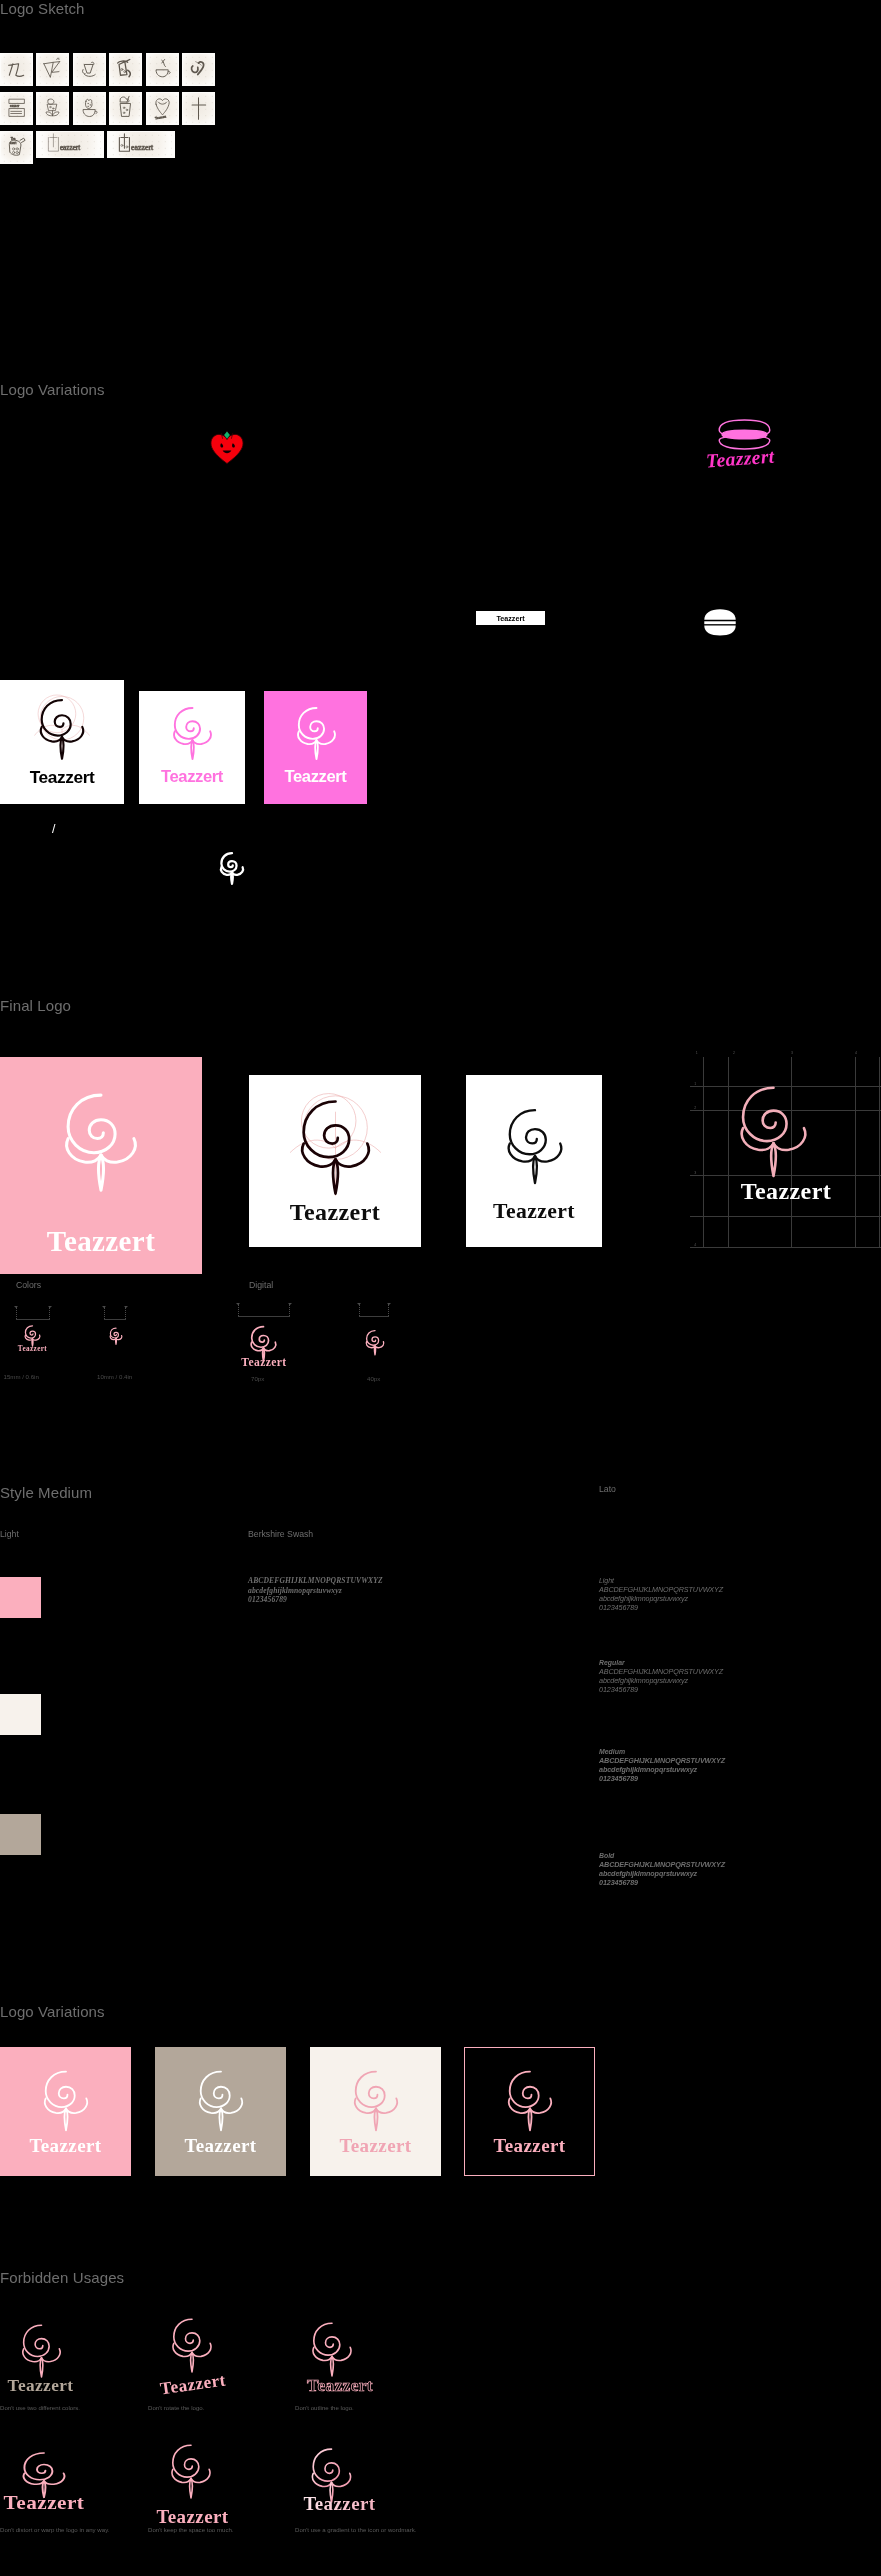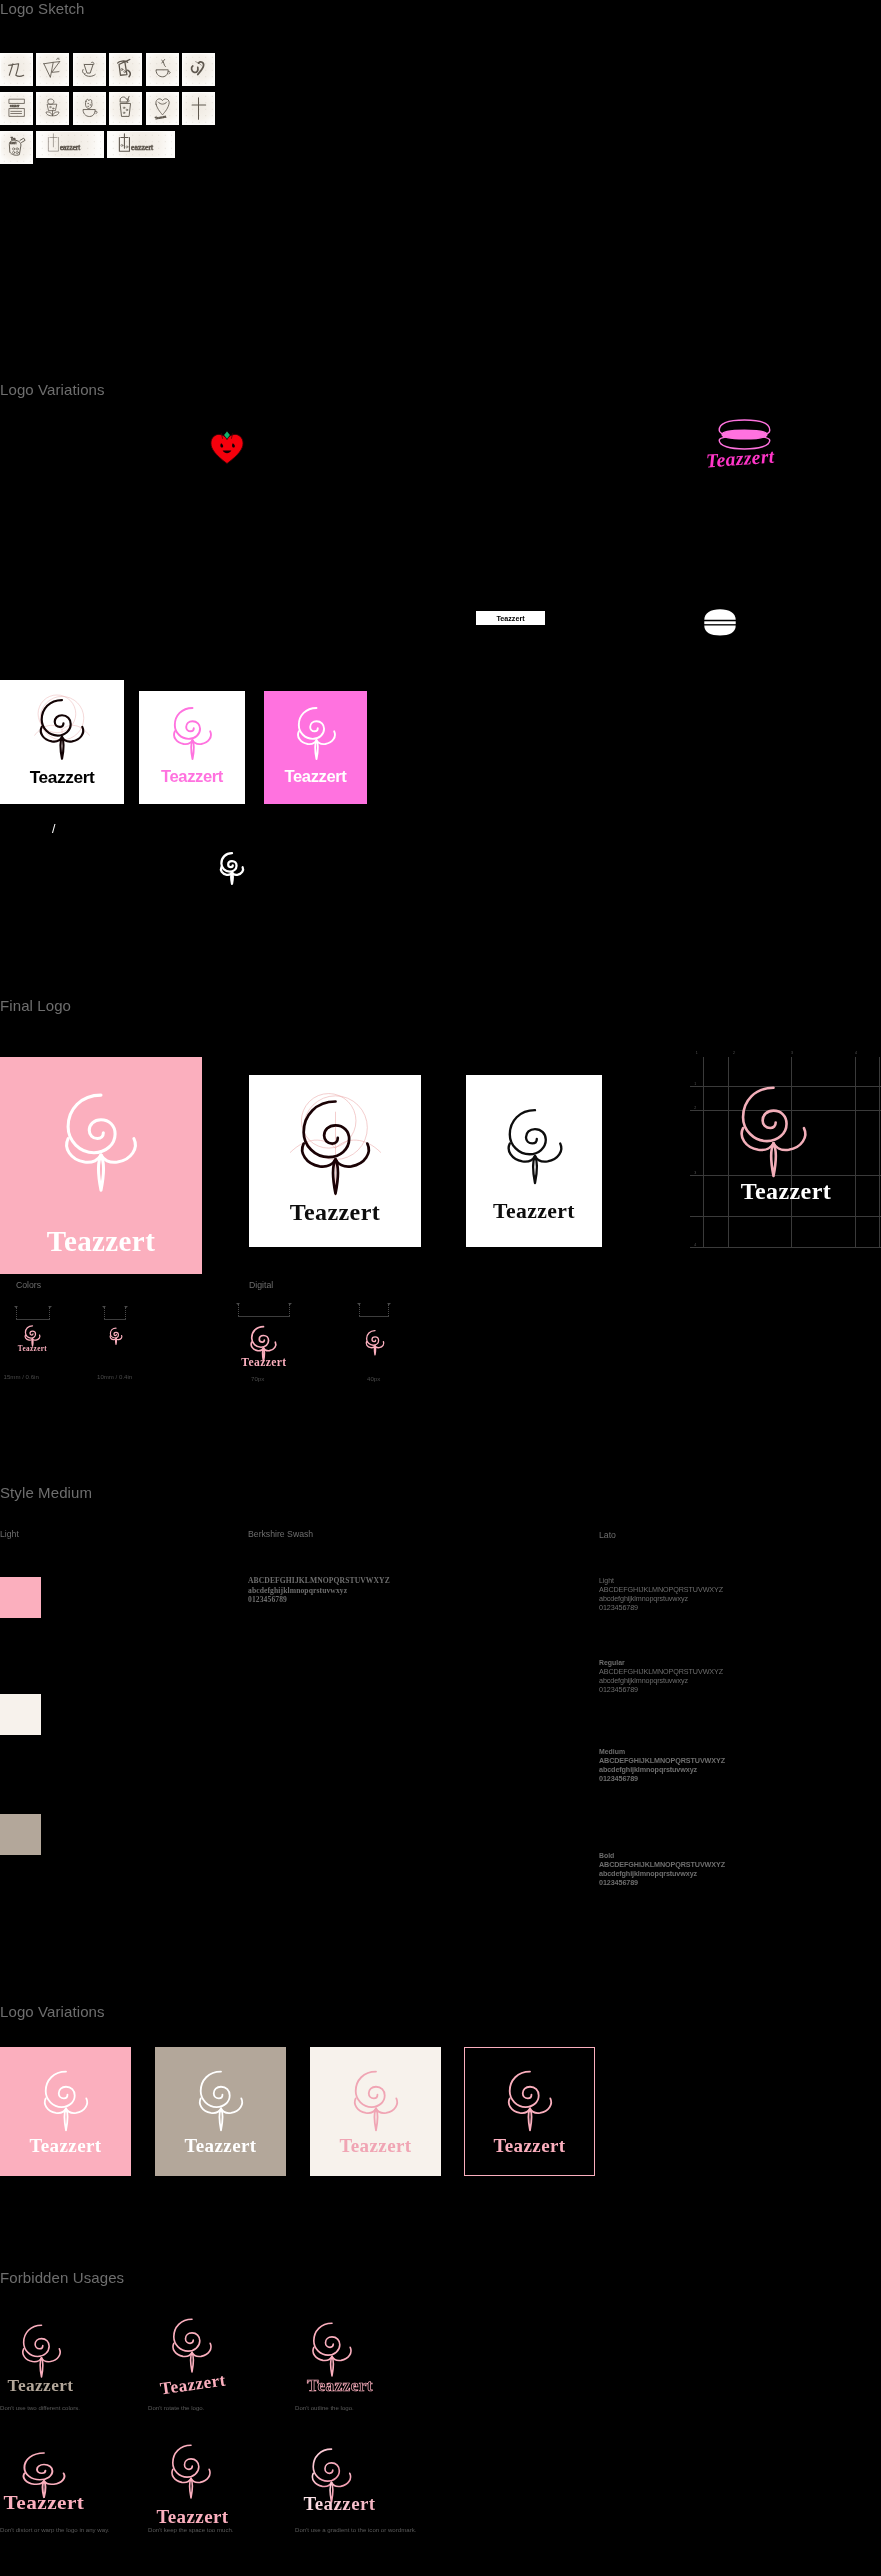--- a/index.html
+++ b/index.html
@@ -73,21 +73,21 @@
   }
   .latoword {
     font-family: "Liberation Sans", sans-serif;
     font-weight: 700;
     letter-spacing: -0.4px;
   }
 
   .swatch { position: absolute; }
   .card { position: absolute; }
 
-  .typespec { position: absolute; color: #6e6e6e; }
+  .typespec { position: absolute; color: #6e6e6e; font-style: italic; }
   .typespec .wt { font-size: 6.9px; margin-bottom: 0.7px; }
   .typespec .ln { font-size: 7.2px; line-height: 1.28; letter-spacing: -0.1px; }
   .typespec.bs .ln { font-family: "Liberation Serif", serif; font-weight: 700; font-size: 7.6px; letter-spacing: 0.1px;}
 
   .dimline { position: absolute; }
   .dimline .bar { position: absolute; left: 0; right: 0; bottom: 0; height: 0.7px; background: #3d3d3d; }
   .dimline .tick { position: absolute; top: 0; bottom: 0; width: 0.7px; border-left: 0.7px dotted #4a4a4a; }
   .dimline .tick.l { left: 0; } .dimline .tick.r { right: 0; }
   .dimline .arw { position: absolute; top: -0.7px; width: 0; height: 0;
     border-left: 2.2px solid transparent; border-right: 2.2px solid transparent; border-top: 2.9px solid #4a4a4a; }
@@ -537,21 +537,21 @@
   <div class="swatch" style="left:0;top:1694px;width:41px;height:41px;background:#F7F2EC;"></div>
   <div class="swatch" style="left:0;top:1814px;width:41px;height:41px;background:#B3A79A;"></div>
 
   <div class="sub-label" style="left:248px;top:1529px;">Berkshire Swash</div>
   <div class="typespec bs" style="left:248px;top:1576px;width:289px;">
     <div class="ln">ABCDEFGHIJKLMNOPQRSTUVWXYZ</div>
     <div class="ln">abcdefghijklmnopqrstuvwxyz</div>
     <div class="ln">0123456789</div>
   </div>
 
-  <div class="sub-label" style="left:599px;top:1530px;">Lato</div>
+  <div class="sub-label" style="left:599px;top:1484px;">Lato</div>
 
   <div class="typespec" style="left:599px;top:1577px;width:274px;font-weight:300;">
     <div class="wt">Light</div>
     <div class="ln">ABCDEFGHIJKLMNOPQRSTUVWXYZ</div>
     <div class="ln">abcdefghijklmnopqrstuvwxyz</div>
     <div class="ln">0123456789</div>
   </div>
   <div class="typespec" style="left:599px;top:1659px;width:274px;font-weight:400;">
     <div class="wt" style="font-weight:700;">Regular</div>
     <div class="ln">ABCDEFGHIJKLMNOPQRSTUVWXYZ</div>

